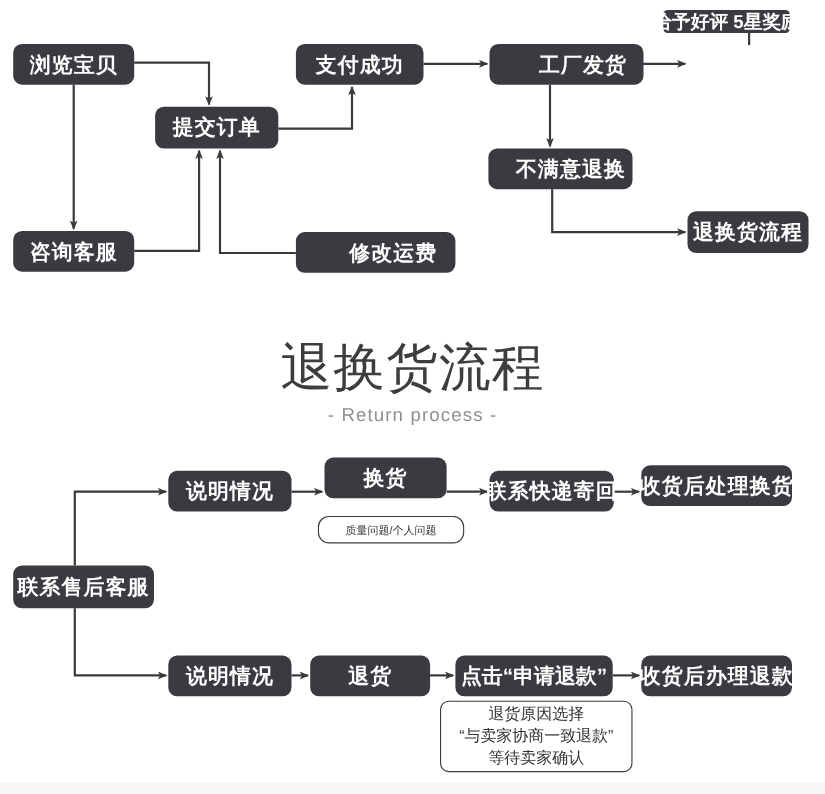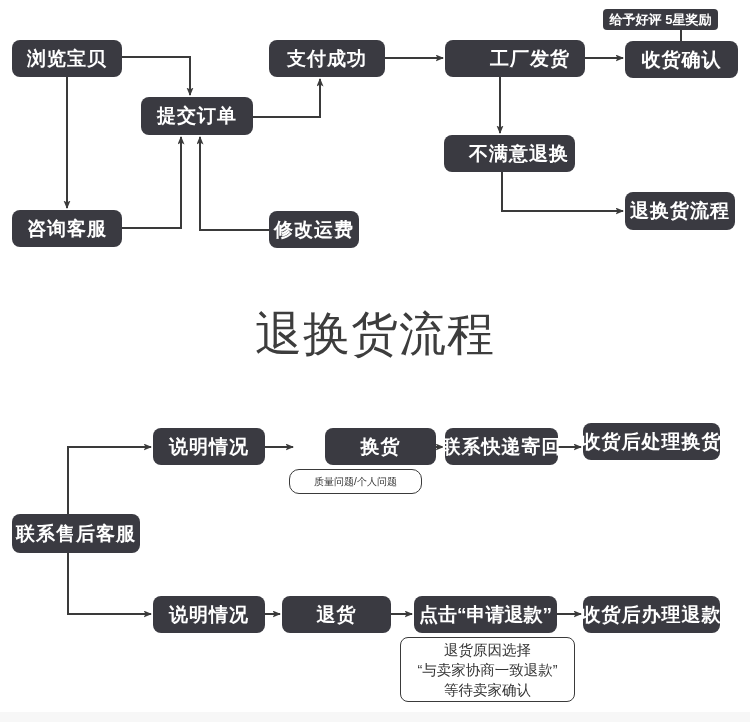--- a/index.html
+++ b/index.html
@@ -13,21 +13,21 @@
   svg.connectors{position:absolute; left:0; top:0; width:750px; height:722px; pointer-events:none;}
   svg.connectors path.link{fill:none; stroke:var(--line); stroke-width:2;}
   .node{
     position:absolute; display:flex; align-items:center; justify-content:center;
     background:var(--node-bg); color:var(--node-text); border-radius:8px;
     font-size:19px; font-weight:700; white-space:nowrap; letter-spacing:1px;
   }
   .node-sm{
     position:absolute; display:flex; align-items:center; justify-content:center;
     background:var(--node-bg); color:var(--node-text); border-radius:4px;
-    font-size:13px; font-weight:700; white-space:nowrap;
+    font-size:17px; font-weight:700; white-space:nowrap;
   }
   .tag{
     position:absolute; display:flex; align-items:center; justify-content:center;
     background:#ffffff; color:var(--tag-text); border:1.5px solid var(--tag-border);
     border-radius:10px; font-size:10px; white-space:nowrap;
   }
   .note{
     position:absolute; background:#ffffff; color:var(--tag-text);
     border:1.5px solid var(--tag-border); border-radius:8px;
     font-size:14.5px; line-height:20px; text-align:center;
@@ -70,33 +70,33 @@
     <path class="link" d="M265 614 H280" marker-end="url(#arr)"></path>
     <path class="link" d="M391 614 H412" marker-end="url(#arr)"></path>
     <path class="link" d="M557 614 H581" marker-end="url(#arr)"></path>
   </svg>
 
   <div class="node" style="left:12px; top:40px; width:110px; height:37px;">浏览宝贝</div>
   <div class="node" style="left:141px; top:97px; width:112px; height:38px;">提交订单</div>
   <div class="node" style="left:269px; top:40px; width:116px; height:37px;">支付成功</div>
   <div class="node" style="left:445px; top:40px; width:110px; height:37px;padding-left:30px;">工厂发货</div>
   <div class="node-sm" style="left:603px; top:9px; width:115px; height:21px;">给予好评 5星奖励</div>
-  <div class="node" style="left:625px; top:41px; width:113px; height:37px;">收货确认</div>
   <div class="node" style="left:444px; top:135px; width:112px; height:37px;padding-left:19px;">不满意退换</div>
   <div class="node" style="left:12px; top:210px; width:110px; height:37px;">咨询客服</div>
-  <div class="node" style="left:269px; top:211px; width:90px; height:37px;">修改运费</div>
+  <div class="node" style="left:269px; top:211px; width:113px; height:37px;padding-left:32px;">修改运费</div>
   <div class="node" style="left:625px; top:192px; width:110px; height:38px;">退换货流程</div>
 
   <div class="title-block">
     <div class="title-main">退换货流程</div>
+    <div class="title-sub">- Return process -</div>
   </div>
 
   <div class="node" style="left:12px; top:514px; width:128px; height:39px;">联系售后客服</div>
   <div class="node" style="left:153px; top:428px; width:112px; height:37px;">说明情况</div>
-  <div class="node" style="left:295px; top:428px; width:111px; height:37px;margin-left:30px;">换货</div>
+  <div class="node" style="left:295px; top:416px; width:111px; height:37px;">换货</div>
   <div class="node" style="left:445px; top:428px; width:113px; height:37px;">联系快递寄回</div>
   <div class="node" style="left:583px; top:423px; width:137px; height:37px;">收货后处理换货</div>
   <div class="node" style="left:153px; top:596px; width:112px; height:37px;">说明情况</div>
   <div class="node" style="left:282px; top:596px; width:109px; height:37px;">退货</div>
   <div class="node" style="left:414px; top:596px; width:143px; height:37px; letter-spacing:0;">点击“申请退款”</div>
   <div class="node" style="left:583px; top:596px; width:137px; height:37px;">收货后办理退款</div>
 
   <div class="tag" style="left:289px; top:469px; width:131px; height:23px;">质量问题/个人问题</div>
   <div class="note" style="left:400px; top:637px; width:173px; height:63px;">
     <span>退货原因选择</span>

